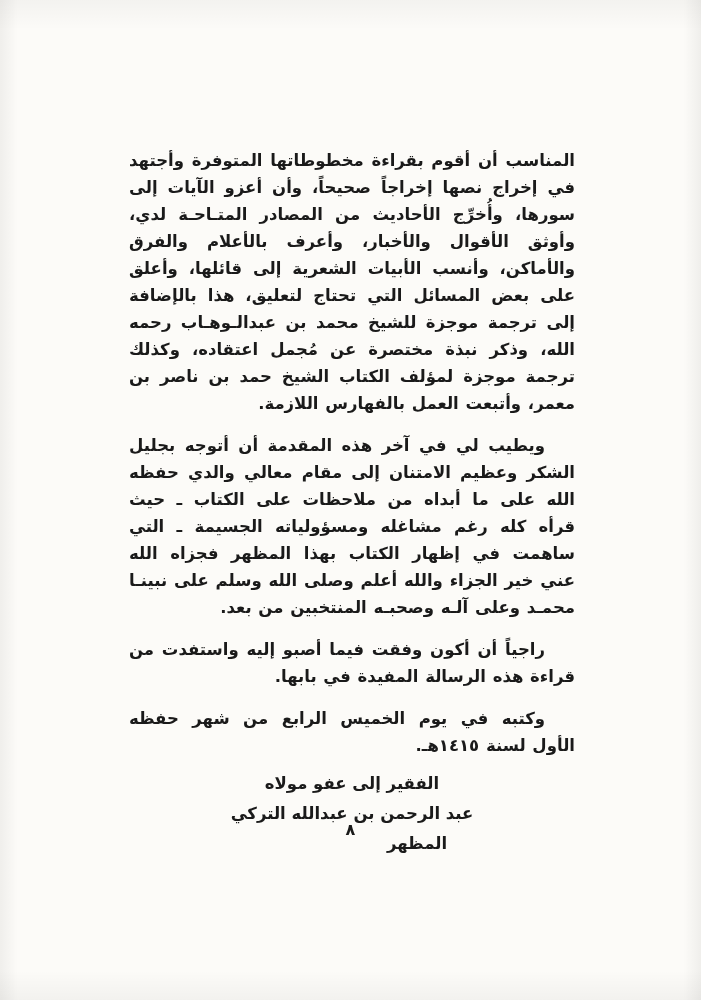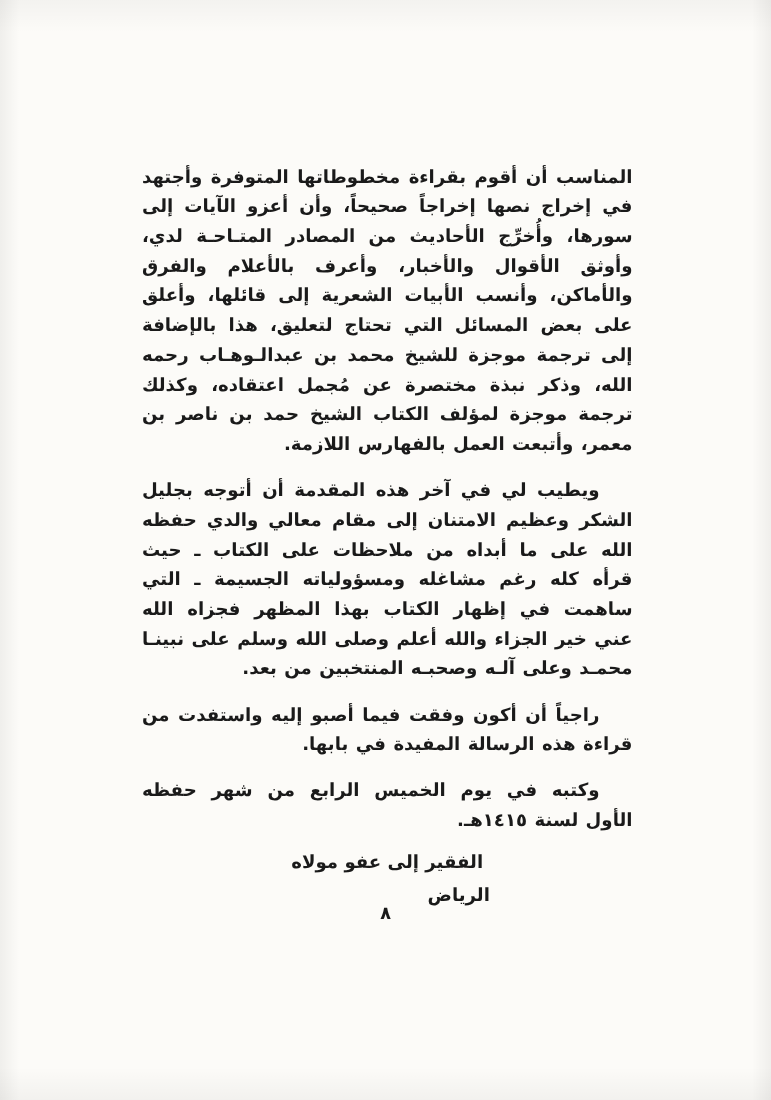--- a/index.html
+++ b/index.html
@@ -80,19 +80,20 @@
     <p class="para no-indent">المناسب أن أقوم بقراءة مخطوطاتها المتوفرة وأجتهد في إخراج نصها إخراجاً صحيحاً، وأن أعزو الآيات إلى سورها، وأُخرِّج الأحاديث من المصادر المتـاحـة لدي، وأوثق الأقوال والأخبار، وأعرف بالأعلام والفرق والأماكن، وأنسب الأبيات الشعرية إلى قائلها، وأعلق على بعض المسائل التي تحتاج لتعليق، هذا بالإضافة إلى ترجمة موجزة للشيخ محمد بن عبدالـوهـاب رحمه الله، وذكر نبذة مختصرة عن مُجمل اعتقاده، وكذلك ترجمة موجزة لمؤلف الكتاب الشيخ حمد بن ناصر بن معمر، وأتبعت العمل بالفهارس اللازمة.</p>
 
     <p class="para">ويطيب لي في آخر هذه المقدمة أن أتوجه بجليل الشكر وعظيم الامتنان إلى مقام معالي والدي حفظه الله على ما أبداه من ملاحظات على الكتاب ـ حيث قرأه كله رغم مشاغله ومسؤولياته الجسيمة ـ التي ساهمت في إظهار الكتاب بهذا المظهر فجزاه الله عني خير الجزاء والله أعلم وصلى الله وسلم على نبينـا محمـد وعلى آلـه وصحبـه المنتخبين من بعد.</p>
 
     <p class="para">راجياً أن أكون وفقت فيما أصبو إليه واستفدت من قراءة هذه الرسالة المفيدة في بابها.</p>
 
     <p class="para last-date">وكتبه في يوم الخميس الرابع من شهر حفظه الأول لسنة ١٤١٥هـ.</p>
 
     <div class="signature">
       <div class="sig-line">الفقير إلى عفو مولاه</div>
-      <div class="sig-line sig-city">الرياض</div>
+      <div class="sig-line">عبد الرحمن بن عبدالله التركي</div>
+      <div class="sig-line sig-city">المظهر</div>
     </div>
 
   </div>
 
   <div class="page-number">٨</div>
 </div>
 
 </body></html>

